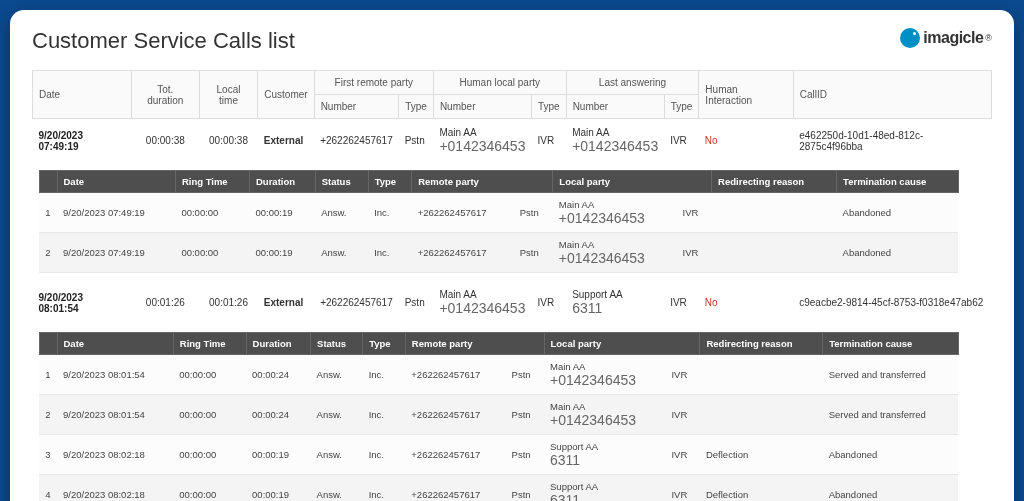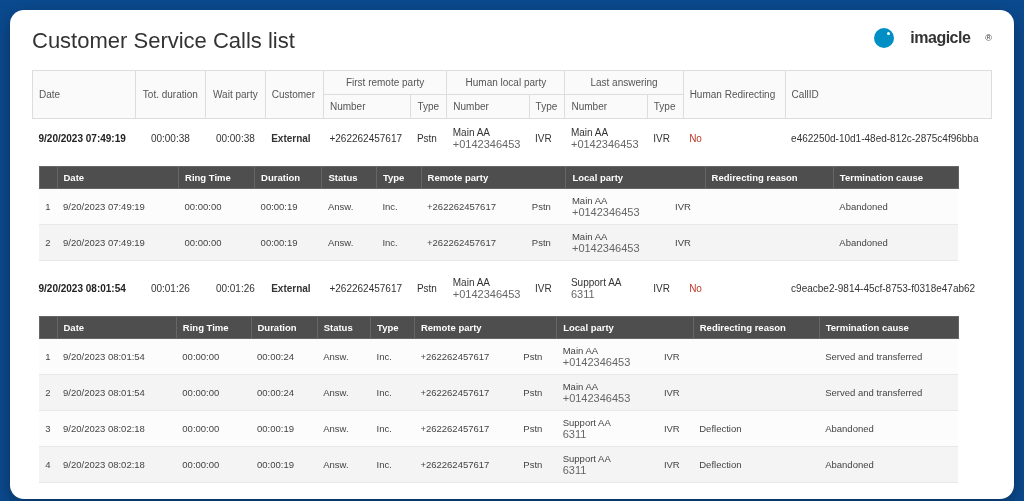--- a/index.html
+++ b/index.html
@@ -30,21 +30,21 @@
     color: #333;
     margin-bottom: 2px;
   }
   .subtitle {
     font-size: 10px;
     color: #888;
   }
   .logo {
     display: flex;
     align-items: center;
-    gap: 15px;
+    gap: 2px;
   }
   .logo-dot {
     width: 20px; height: 20px;
     background: #008fc4;
     border-radius: 50%;
     position: relative;
     margin-right: 1px;
   }
   .logo-dot::after{
     content:'';
@@ -102,21 +102,21 @@
   table.detail tbody td {
     padding: 6px 6px;
     border-bottom: 1px solid #e8e8e8;
     color: #444;
     vertical-align: middle;
   }
   table.detail tbody tr:nth-child(even) td { background:#f4f4f4; }
   table.detail tbody tr:nth-child(odd) td { background:#fcfcfc; }
   .idx { width: 18px; text-align: center; }
   .inc { color: #c75a00; }
-  .party-sub { color:#666; font-size:11px; }
+  .party-sub { color:#666; font-size:14px; }
 </style>
 </head>
 <body>
 
 <div class="card">
   <div class="header-row">
     <div>
       <div class="title">Customer Service Calls list</div>
     </div>
     <div class="logo">
@@ -124,26 +124,26 @@
       <span class="logo-text">imagicle</span>
         <span class="logo-sup">®</span>
     </div>
   </div>
 
   <table class="main">
     <thead>
       <tr>
         <th rowspan="2">Date</th>
         <th rowspan="2" class="right">Tot. duration</th>
-        <th rowspan="2" class="right">Wait party</th>
+        <th rowspan="2" class="right">Local time</th>
         <th rowspan="2">Customer</th>
         <th colspan="2" class="center">First remote party</th>
         <th colspan="2" class="center">Human local party</th>
         <th colspan="2" class="center">Last answering</th>
-        <th rowspan="2">Human Redirecting</th>
+        <th rowspan="2">Human Interaction</th>
         <th rowspan="2">CallID</th>
       </tr>
       <tr>
         <th>Number</th>
         <th>Type</th>
         <th>Number</th>
         <th>Type</th>
         <th>Number</th>
         <th>Type</th>
       </tr>

